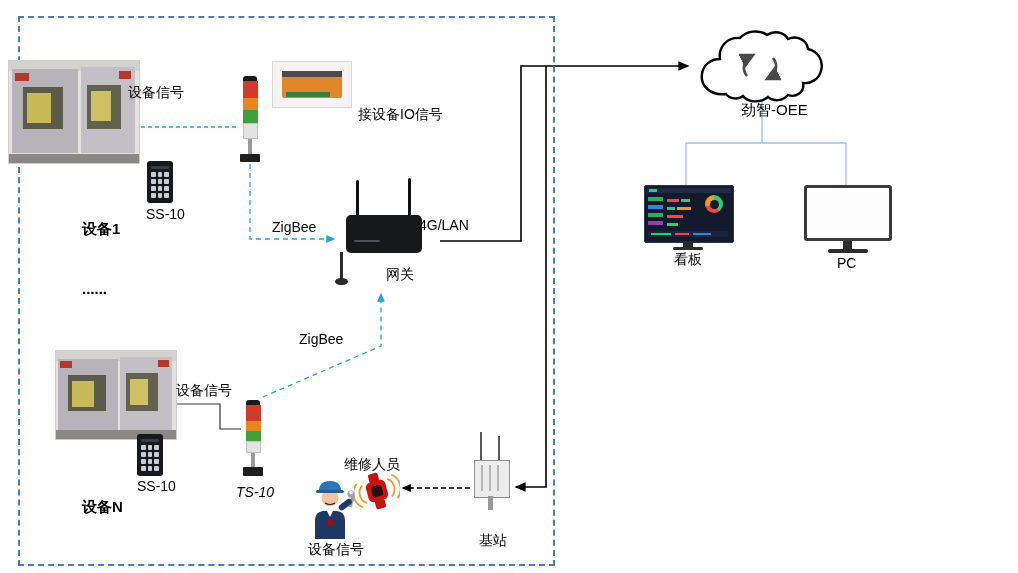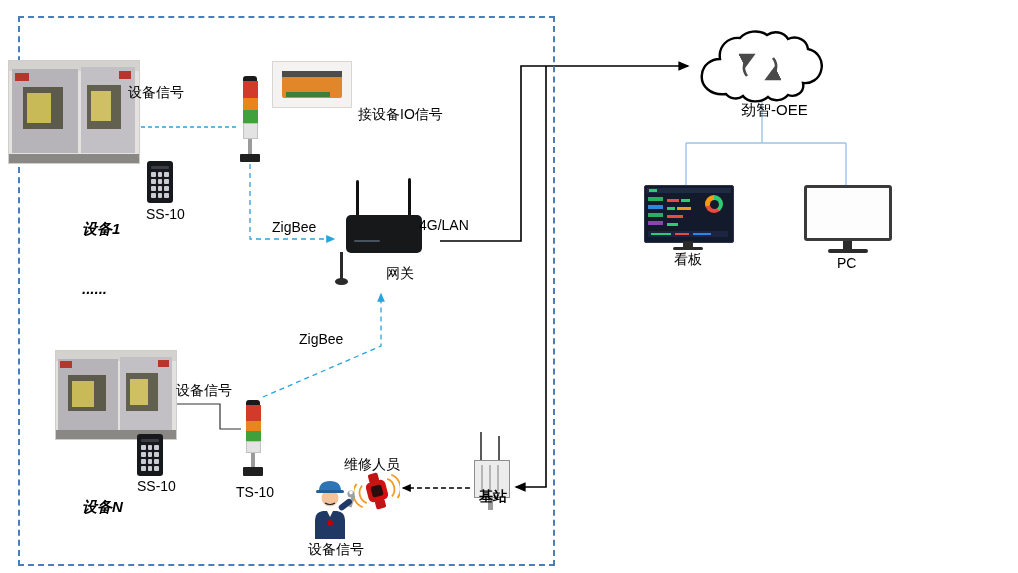--- a/index.html
+++ b/index.html
@@ -1,20 +1,20 @@
 <!DOCTYPE html>
 <html><head>
 <meta charset="utf-8">
 <style>
   html,body{margin:0;padding:0;background:#ffffff;}
   #canvas{position:relative;width:1018px;height:573px;background:#ffffff;
           font-family:"Liberation Sans","DejaVu Sans",sans-serif;overflow:hidden;}
   .abs{position:absolute;}
   .label{position:absolute;font-size:14px;color:#000;white-space:nowrap;line-height:1.2;}
-  .label.bold{font-weight:bold;font-size:15px;font-style:italic;}
+  .label.bold{font-weight:bold;font-size:15px;}
   .boundary{position:absolute;border:2px dashed #4a7ebb;}
 
   
   .machine{position:absolute;background:#e3e2df;border:1px solid #cfcecb;overflow:hidden;}
   .machine .strip{position:absolute;left:0;right:0;top:0;height:10px;background:#d3d2cf;}
   .machine .unit{position:absolute;background:#b6b4b8;}
   .machine .win{position:absolute;background:#5c5b4b;}
   .machine .glow{position:absolute;background:#c9ba58;}
   .machine .redchip{position:absolute;background:#b5372b;}
   .machine .floor{position:absolute;left:0;right:0;bottom:0;height:9px;background:#8a8884;}
@@ -155,21 +155,21 @@
 
   <div class="abs" style="left:332px;top:178px;width:96px;height:118px;">
     <div class="gw-ant" style="left:24px;top:2px;height:36px;"></div>
     <div class="gw-ant" style="left:76px;top:0;height:38px;"></div>
     <div class="gw-body" style="left:14px;top:37px;width:76px;height:38px;"></div>
     <div class="gw-led" style="left:22px;top:62px;width:26px;"></div>
     <div class="gw-ext-stick" style="left:8px;top:74px;height:28px;"></div>
     <div class="gw-ext-base" style="left:3px;top:100px;width:13px;height:7px;"></div>
   </div>
   <div class="label" style="left:419px;top:217px;">4G/LAN</div>
-  <div class="label" style="left:386px;top:266px;font-family:Liberation Mono, monospace;">网关</div>
+  <div class="label" style="left:386px;top:266px;">网关</div>
 
   <div class="label bold" style="left:82px;top:280px;">......</div>
 
   <div class="label" style="left:299px;top:331px;">ZigBee</div>
 
   <div class="machine" style="left:55px;top:350px;width:120px;height:88px;">
     <div class="strip"></div>
     <div class="unit" style="left:2px;top:8px;width:60px;height:72px;"></div>
     <div class="win" style="left:12px;top:24px;width:38px;height:36px;"></div>
     <div class="glow" style="left:16px;top:30px;width:22px;height:26px;"></div>
@@ -184,21 +184,21 @@
 
   <div class="tower" style="left:243px;top:400px;">
     <div class="cap"></div>
     <div class="seg" style="height:16px;background:#d23a2a;"></div>
     <div class="seg" style="height:10px;background:#e8861c;"></div>
     <div class="seg" style="height:10px;background:#3fa03c;"></div>
     <div class="seg" style="height:12px;background:#e3e3e3;border:1px solid #c2c2c2;box-sizing:border-box;"></div>
     <div class="pole" style="height:14px;"></div>
     <div class="base" style="height:9px;"></div>
   </div>
-  <div class="label" style="left:236px;top:484px;">TS-10</div>
+  <div class="label" style="left:236px;top:484px;font-style:italic;">TS-10</div>
 
   <div class="ss10" style="left:137px;top:434px;">
     <div class="strip"></div>
     <div class="grid">
         <i></i>
         <i></i>
         <i></i>
         <i></i>
         <i></i>
         <i></i>
@@ -246,21 +246,21 @@
 
   <div class="abs" style="left:468px;top:432px;width:46px;height:80px;">
     <div class="bs-ant" style="left:12px;top:0;height:28px;"></div>
     <div class="bs-ant" style="left:30px;top:4px;height:24px;"></div>
     <div class="bs-box" style="left:6px;top:28px;width:34px;height:36px;"></div>
     <div class="bs-slot" style="left:13px;top:33px;height:26px;"></div>
     <div class="bs-slot" style="left:21px;top:33px;height:26px;"></div>
     <div class="bs-slot" style="left:29px;top:33px;height:26px;"></div>
     <div class="bs-pole" style="left:20px;top:64px;width:5px;height:14px;"></div>
   </div>
-  <div class="label" style="left:479px;top:488px;font-weight:bold;">基站</div>
+  <div class="label" style="left:479px;top:532px;">基站</div>
 
   <svg class="abs" style="left:693px;top:28px;" width="134" height="78" viewBox="0 0 134 78">
     <defs>
       <marker id="arrS" markerWidth="8" markerHeight="8" refX="4" refY="3" orient="auto">
         <path d="M0,0 L6,3 L0,6 Z" fill="#4a4a4a"></path>
       </marker>
     </defs>
     <path d="M 33 66 C 18 68 7 58 9 46 C 10 37 18 31 27 31 C 25 18 35 9 47 10
              C 53 3 66 1 74 7 C 81 2 91 4 95 11 C 104 7 114 12 115 21
              C 125 23 131 33 128 43 C 126 51 118 56 110 55 C 112 64 103 70 95 67

